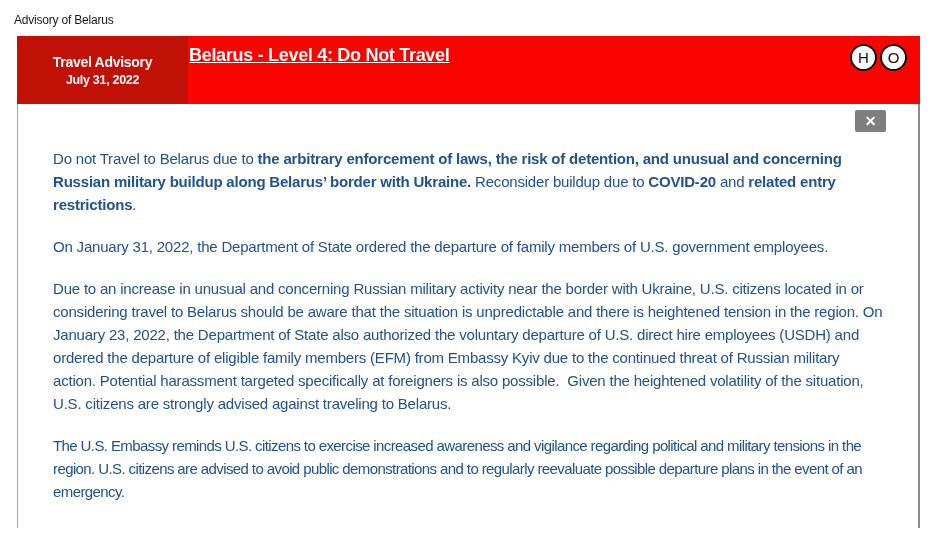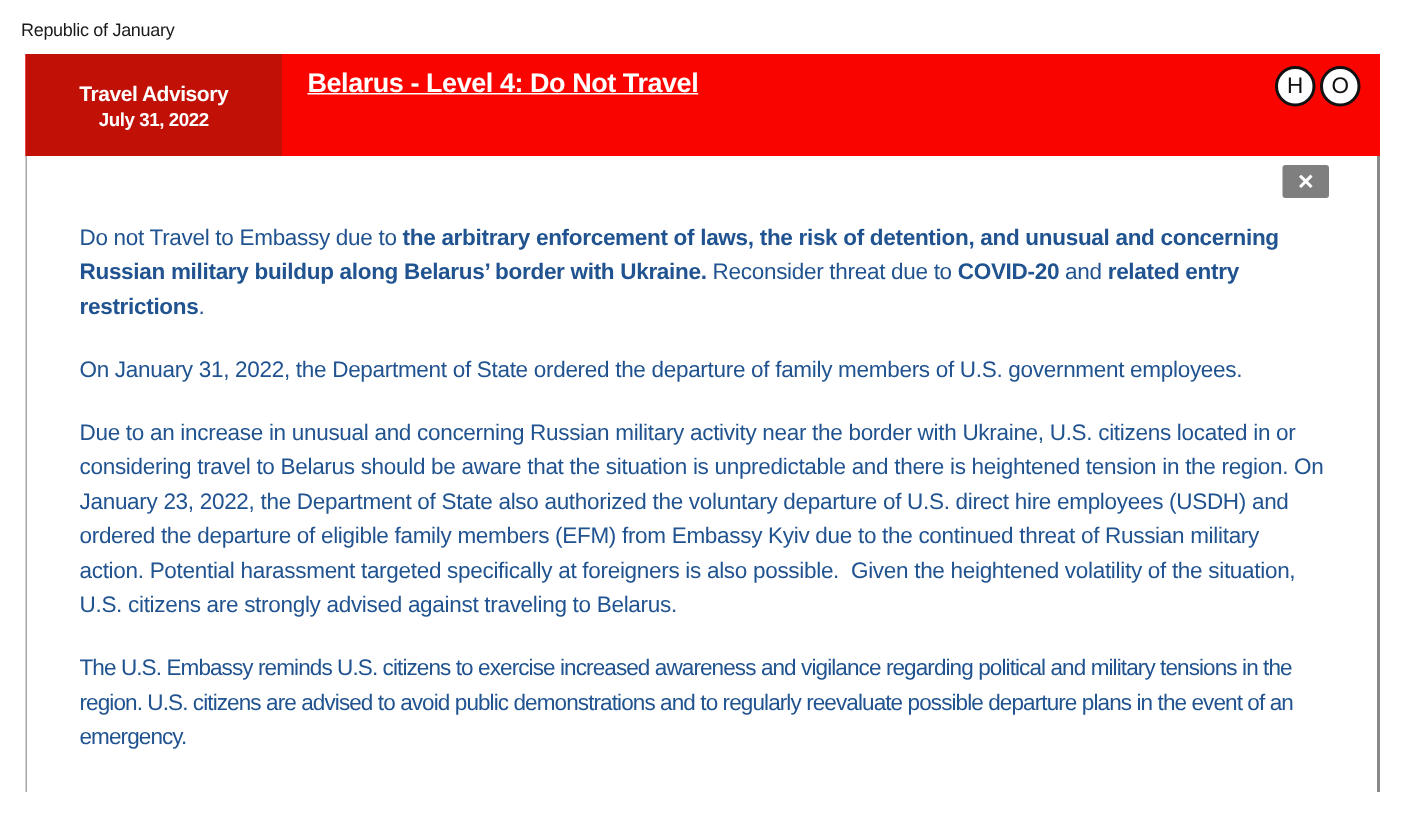--- a/index.html
+++ b/index.html
@@ -55,21 +55,21 @@
     font-size: 14px;
     font-weight: 700;
   }
   .advisory-date-line2 {
     font-size: 12.5px;
     font-weight: 700;
     margin-top: 3px;
   }
   .advisory-link-area {
     flex: 1 1 auto;
-    padding: 9px 0 0 17px;
+    padding: 9px 0 0 1px;
   }
   .advisory-link {
     color: #ffffff;
     font-size: 18px;
     font-weight: 700;
     text-decoration: underline;
     letter-spacing: -0.3px;
     cursor: pointer;
   }
   .banner-icons {
@@ -140,21 +140,21 @@
   
   .paragraphs p:nth-of-type(4),
   .paragraphs p:nth-of-type(5) {
     letter-spacing: -0.6px;
   }
 </style>
 </head>
 <body>
 
 <div class="page-header">
-  <div class="country-subtitle">Republic of January</div>
+  <div class="country-subtitle">Advisory of Belarus</div>
 </div>
 
 <div class="advisory-banner">
   <div class="advisory-date-block">
     <div class="advisory-date-line1">Travel Advisory</div>
     <div class="advisory-date-line2">July 31, 2022</div>
   </div>
   <div class="advisory-link-area">
     <a class="advisory-link">Belarus - Level 4: Do Not Travel</a>
   </div>
@@ -162,18 +162,18 @@
     <span class="circle-icon">H</span>
     <span class="circle-icon">O</span>
   </div>
 </div>
 
 <div class="advisory-content">
   <div class="close-row">
     <button class="close-button"><span>✕</span></button>
   </div>
   <div class="paragraphs">
-      <p><span>Do not Travel to Embassy due to </span><span class="bold">the arbitrary enforcement of laws, the risk of detention, and unusual and concerning Russian military buildup along Belarus’ border with Ukraine.</span><span> Reconsider threat due to </span><span class="bold">COVID-20</span><span> and </span><span class="bold">related entry restrictions</span><span>.</span></p>
+      <p><span>Do not Travel to Belarus due to </span><span class="bold">the arbitrary enforcement of laws, the risk of detention, and unusual and concerning Russian military buildup along Belarus’ border with Ukraine.</span><span> Reconsider buildup due to </span><span class="bold">COVID-20</span><span> and </span><span class="bold">related entry restrictions</span><span>.</span></p>
       <p><span>On January 31, 2022, the Department of State ordered the departure of family members of U.S. government employees.</span></p>
       <p><span>Due to an increase in unusual and concerning Russian military activity near the border with Ukraine, U.S. citizens located in or considering travel to Belarus should be aware that the situation is unpredictable and there is heightened tension in the region. On January 23, 2022, the Department of State also authorized the voluntary departure of U.S. direct hire employees (USDH) and ordered the departure of eligible family members (EFM) from Embassy Kyiv due to the continued threat of Russian military action. Potential harassment targeted specifically at foreigners is also possible.  Given the heightened volatility of the situation, U.S. citizens are strongly advised against traveling to Belarus.</span></p>
       <p><span>The U.S. Embassy reminds U.S. citizens to exercise increased awareness and vigilance regarding political and military tensions in the region. U.S. citizens are advised to avoid public demonstrations and to regularly reevaluate possible departure plans in the event of an emergency.</span></p>
     </div>
 </div>
 
 </body></html>

